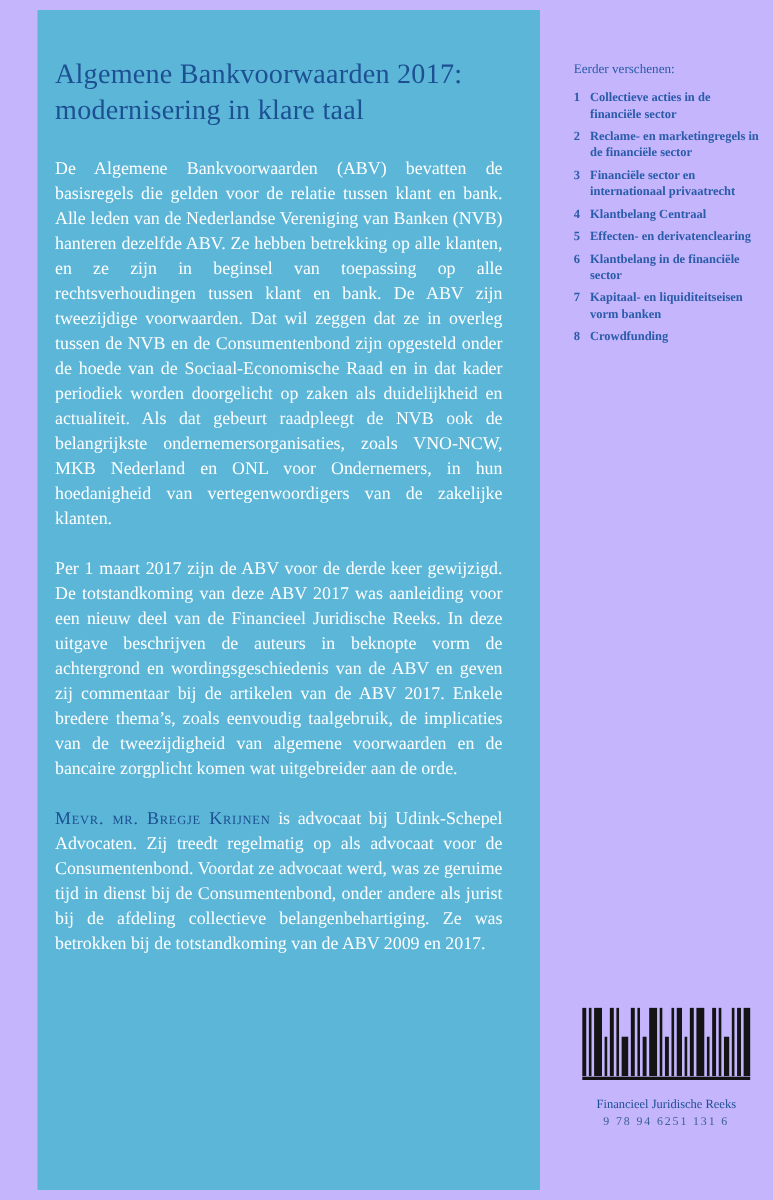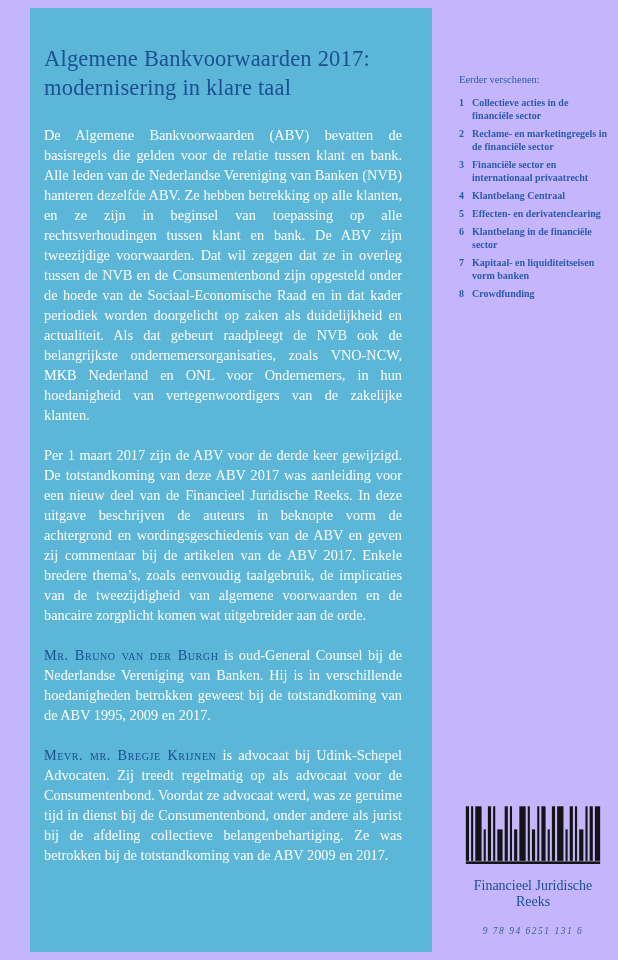--- a/index.html
+++ b/index.html
@@ -41,21 +41,20 @@
     font-variant: small-caps;
     color: #1d4f93;
     letter-spacing: 0.6px;
   }
   .sidebar {
     position: absolute;
     left: 459px;
     top: 50px;
     width: 150px;
     color: #2b5ca9;
-    margin-top: 24px;
   }
   .sb-heading {
     font-size: 10.5px;
     font-weight: 400;
     margin-bottom: 11px;
   }
   .sb-item {
     display: flex;
     margin-bottom: 5px;
     font-size: 10px;
@@ -71,36 +70,35 @@
     width: 152px;
     text-align: center;
     color: #1d4f93;
   }
   .barcode {
     display: block;
     margin: 0 auto 14px auto;
     width: 136px;
     height: 64px;
   }
-  .series { font-size: 14px; margin-bottom: 16px; }
-  .isbn { font-size: 9.5px; letter-spacing: 1.5px; color: #3c6292; font-style: italic; }
+  .series { font-size: 10px; margin-bottom: 4px; }
+  .isbn { font-size: 9.5px; letter-spacing: 1.5px; color: #3c6292; }
 </style>
 </head>
 <body>
 
 <div class="page">
 
   <div class="blue-panel">
     <h1 class="title">
       <span>Algemene Bankvoorwaarden 2017:</span>
       <span>modernisering in klare taal</span>
     </h1>
     <p class="par">De Algemene Bankvoorwaarden (ABV) bevatten de basisregels die gelden voor de relatie tussen klant en bank. Alle leden van de Nederlandse Vereniging van Banken (NVB) hanteren dezelfde ABV. Ze hebben betrekking op alle klanten, en ze zijn in beginsel van toepassing op alle rechtsverhoudingen tussen klant en bank. De ABV zijn tweezijdige voorwaarden. Dat wil zeggen dat ze in overleg tussen de NVB en de Consumentenbond zijn opgesteld onder de hoede van de Sociaal-Economische Raad en in dat kader periodiek worden doorgelicht op zaken als duidelijkheid en actualiteit. Als dat gebeurt raadpleegt de NVB ook de belangrijkste ondernemersorganisaties, zoals VNO-NCW, MKB Nederland en ONL voor Ondernemers, in hun hoedanigheid van vertegenwoordigers van de zakelijke klanten.</p>
     <p class="par">Per 1 maart 2017 zijn de ABV voor de derde keer gewijzigd. De totstandkoming van deze ABV 2017 was aanleiding voor een nieuw deel van de Financieel Juridische Reeks. In deze uitgave beschrijven de auteurs in beknopte vorm de achtergrond en wordingsgeschiedenis van de ABV en geven zij commentaar bij de artikelen van de ABV 2017. Enkele bredere thema’s, zoals eenvoudig taalgebruik, de implicaties van de tweezijdigheid van algemene voorwaarden en de bancaire zorgplicht komen wat uitgebreider aan de orde.</p>
-    <p class="par"><span class="author-name">Mr. Bruno van der Burgh</span><span> is oud-General Counsel bij de Nederlandse Vereniging van Banken. Hij is in verschillende hoedanigheden betrokken geweest bij de totstandkoming van de ABV 1995, 2009 en 2017.</span></p>
     <p class="par"><span class="author-name">Mevr. mr. Bregje Krijnen</span><span> is advocaat bij Udink-Schepel Advocaten. Zij treedt regelmatig op als advocaat voor de Consumentenbond. Voordat ze advocaat werd, was ze geruime tijd in dienst bij de Consumentenbond, onder andere als jurist bij de afdeling collectieve belangenbehartiging. Ze was betrokken bij de totstandkoming van de ABV 2009 en 2017.</span></p>
   </div>
 
   <div class="sidebar">
     <div class="sb-heading">Eerder verschenen:</div>
 
     <div class="sb-item">
       <span class="sb-num">1</span>
       <span class="sb-title">Collectieve acties in de financiële sector</span>
     </div>

